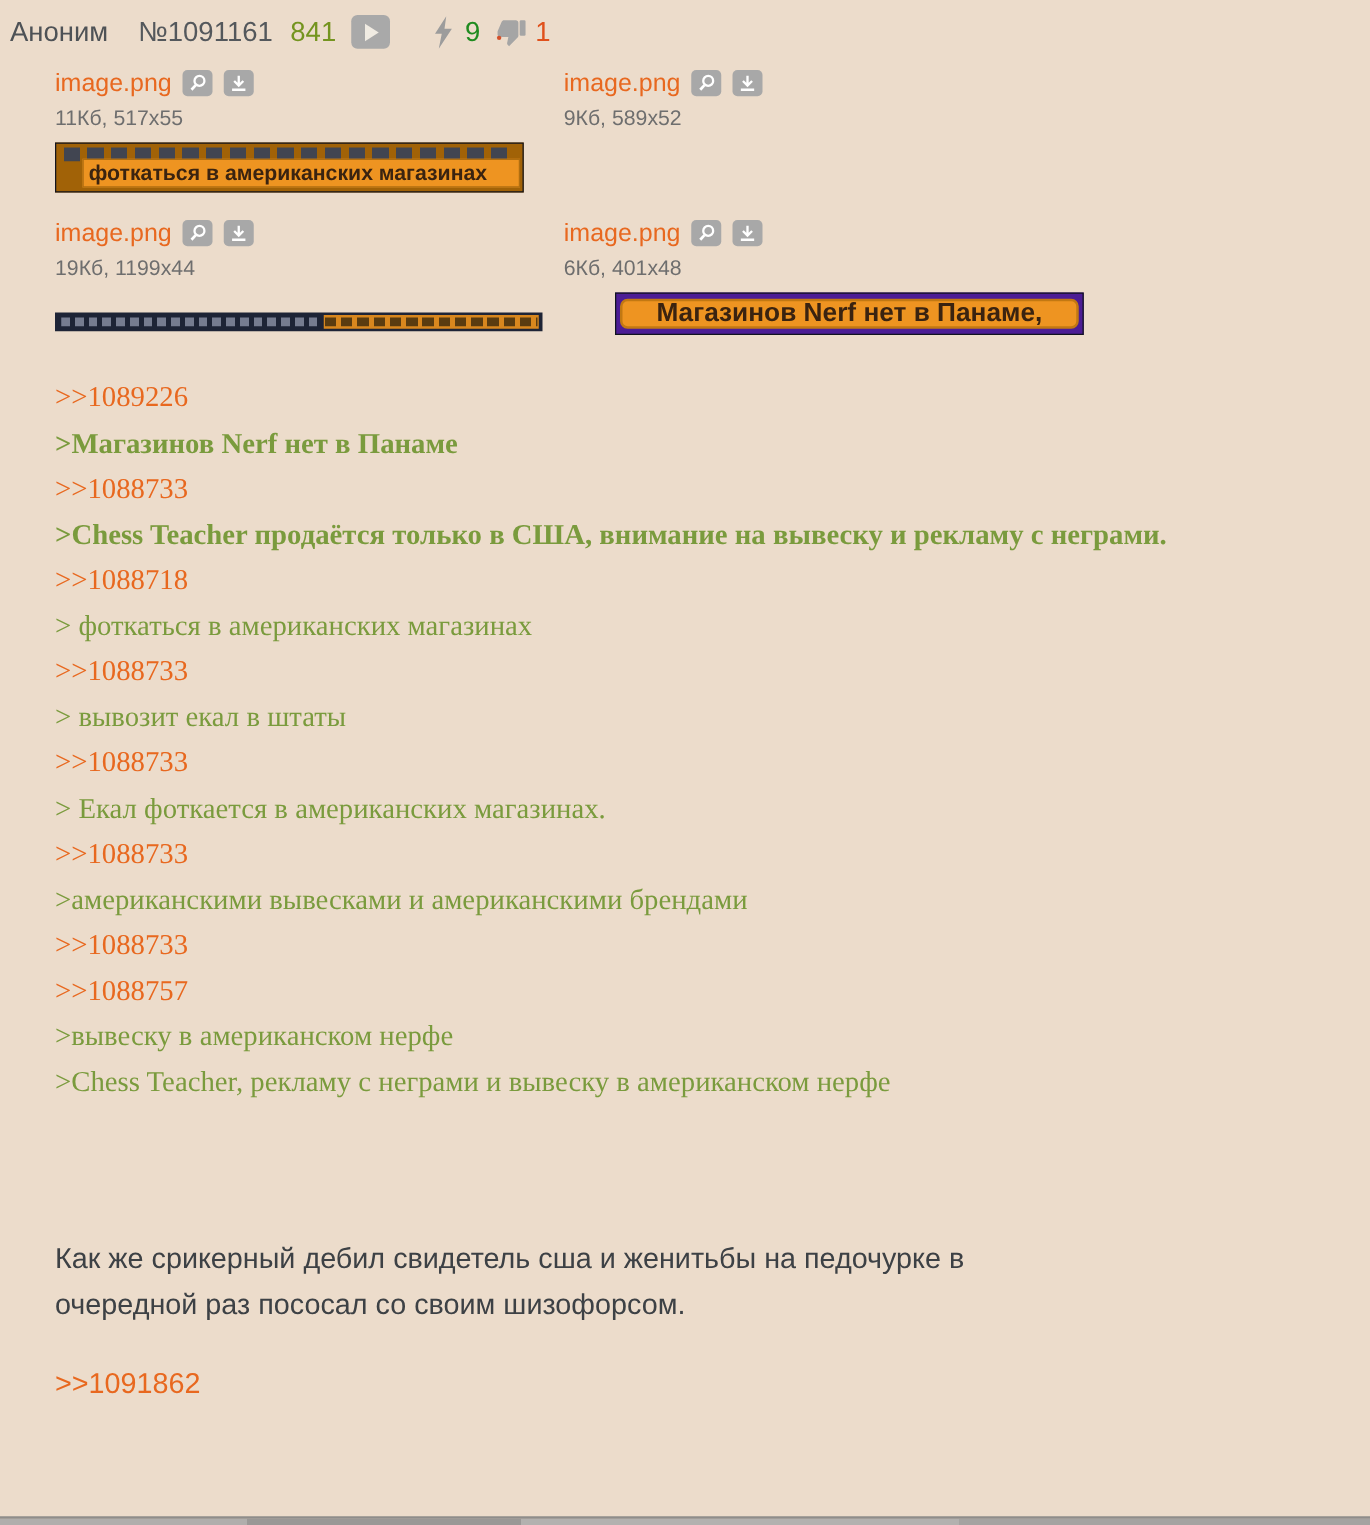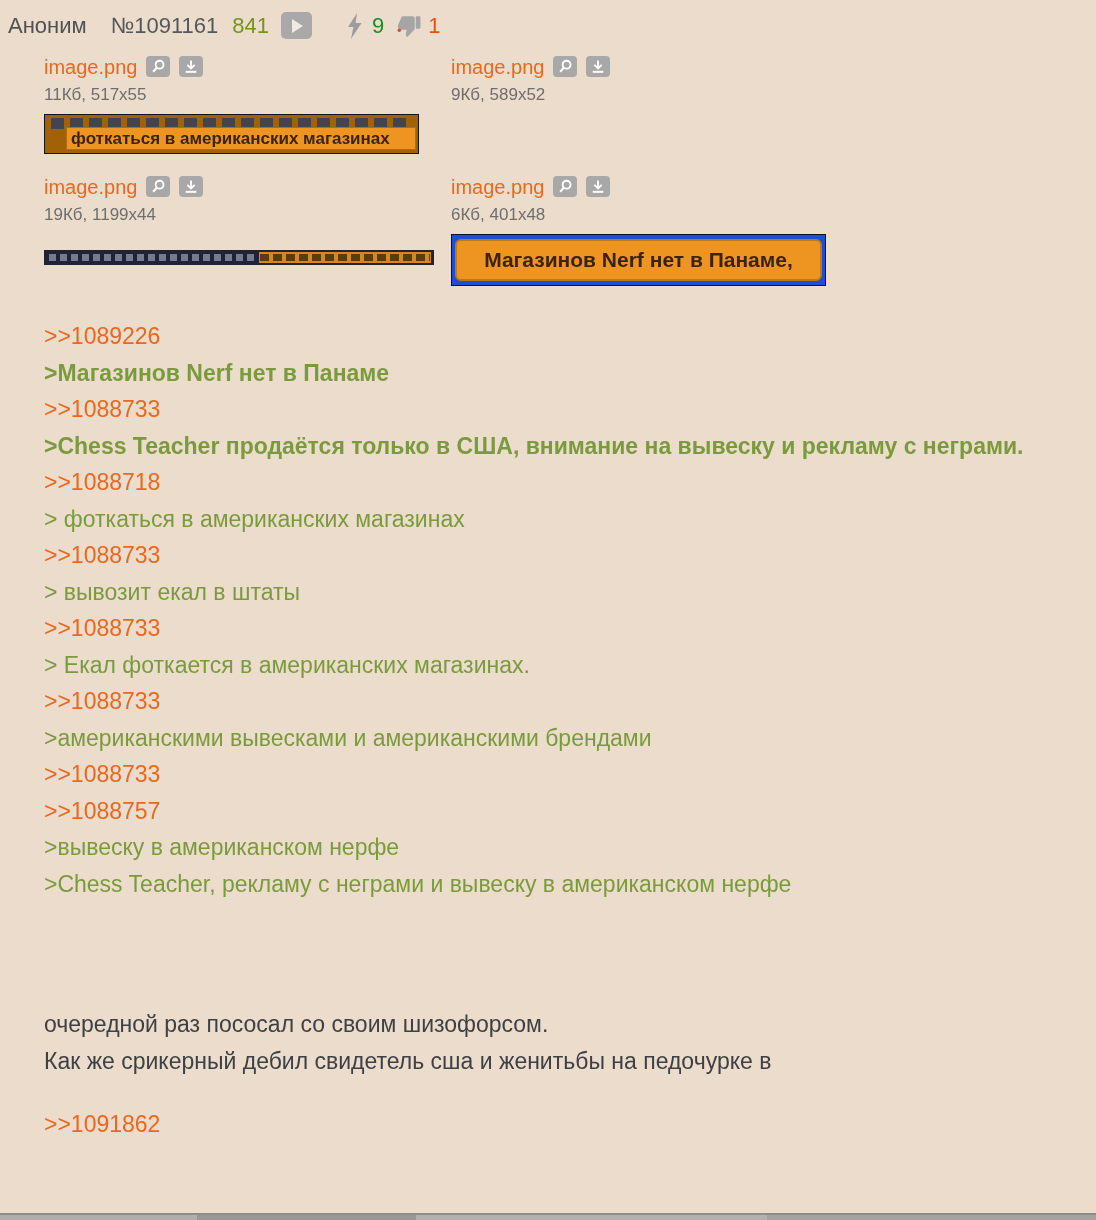--- a/index.html
+++ b/index.html
@@ -61,26 +61,26 @@
     background:repeating-linear-gradient(90deg,#767c90 0 7px, rgba(0,0,0,0) 7px 11px);
   }
   .thumb3 .noise-right {
     position:absolute; right:3px; top:2px; width:44%; height:11px;
     background:#d8871e;
   }
   .thumb3 .noise-right::after {
     content:""; position:absolute; inset:2px 1px;
     background:repeating-linear-gradient(90deg,#5a3c10 0 9px, rgba(0,0,0,0) 9px 13px);
   }
-  .thumb4 { width:375px; height:52px; background:#1d4ed8; border:1px solid #10131f; }
+  .thumb4 { width:375px; height:34px; background:#4c1d95; border:1px solid #10131f;margin-left:41px; }
   .thumb4 .band { position:absolute; inset:4px 3px; font-size:21px; justify-content:center;
     border-radius:6px; border:2px solid #c27812; }
 
   
-  .post-body { margin:32px 0 0 36px; width:1030px; }
+  .post-body { margin:32px 0 0 36px; width:1030px;font-family:Liberation Serif, serif; }
   .line { font-size:23px; line-height:36.5px; }
   .reply-link { color:#e8681f; cursor:pointer; }
   .quote { color:#7a9b3d; }
   .bold { font-weight:bold; }
 
   .comment-par { margin:104px 0 0 36px; width:1030px; font-size:23px;
     line-height:36.5px; color:#3d4145; }
   .trailing { margin:27px 0 0 36px; font-size:23px; line-height:36.5px; color:#e8681f; cursor:pointer; }
 
   .bottom-bar {
@@ -224,21 +224,21 @@
     <div class="line quote">&gt; Екал фоткается в американских магазинах.</div>
     <div class="line reply-link">&gt;&gt;1088733</div>
     <div class="line quote">&gt;американскими вывесками и американскими брендами</div>
     <div class="line reply-link">&gt;&gt;1088733</div>
     <div class="line reply-link">&gt;&gt;1088757</div>
     <div class="line quote">&gt;вывеску в американском нерфе</div>
     <div class="line quote">&gt;Chess Teacher, рекламу с неграми и вывеску в американском нерфе</div>
   </div>
 
   <div class="comment-par">
+    <div>Как же срикерный дебил свидетель сша и женитьбы на педочурке в</div>
     <div>очередной раз пососал со своим шизофорсом.</div>
-    <div>Как же срикерный дебил свидетель сша и женитьбы на педочурке в</div>
   </div>
 
   <div class="trailing">&gt;&gt;1091862</div>
 
 </div>
 
 <div class="bottom-bar"></div>
 
 </body></html>

